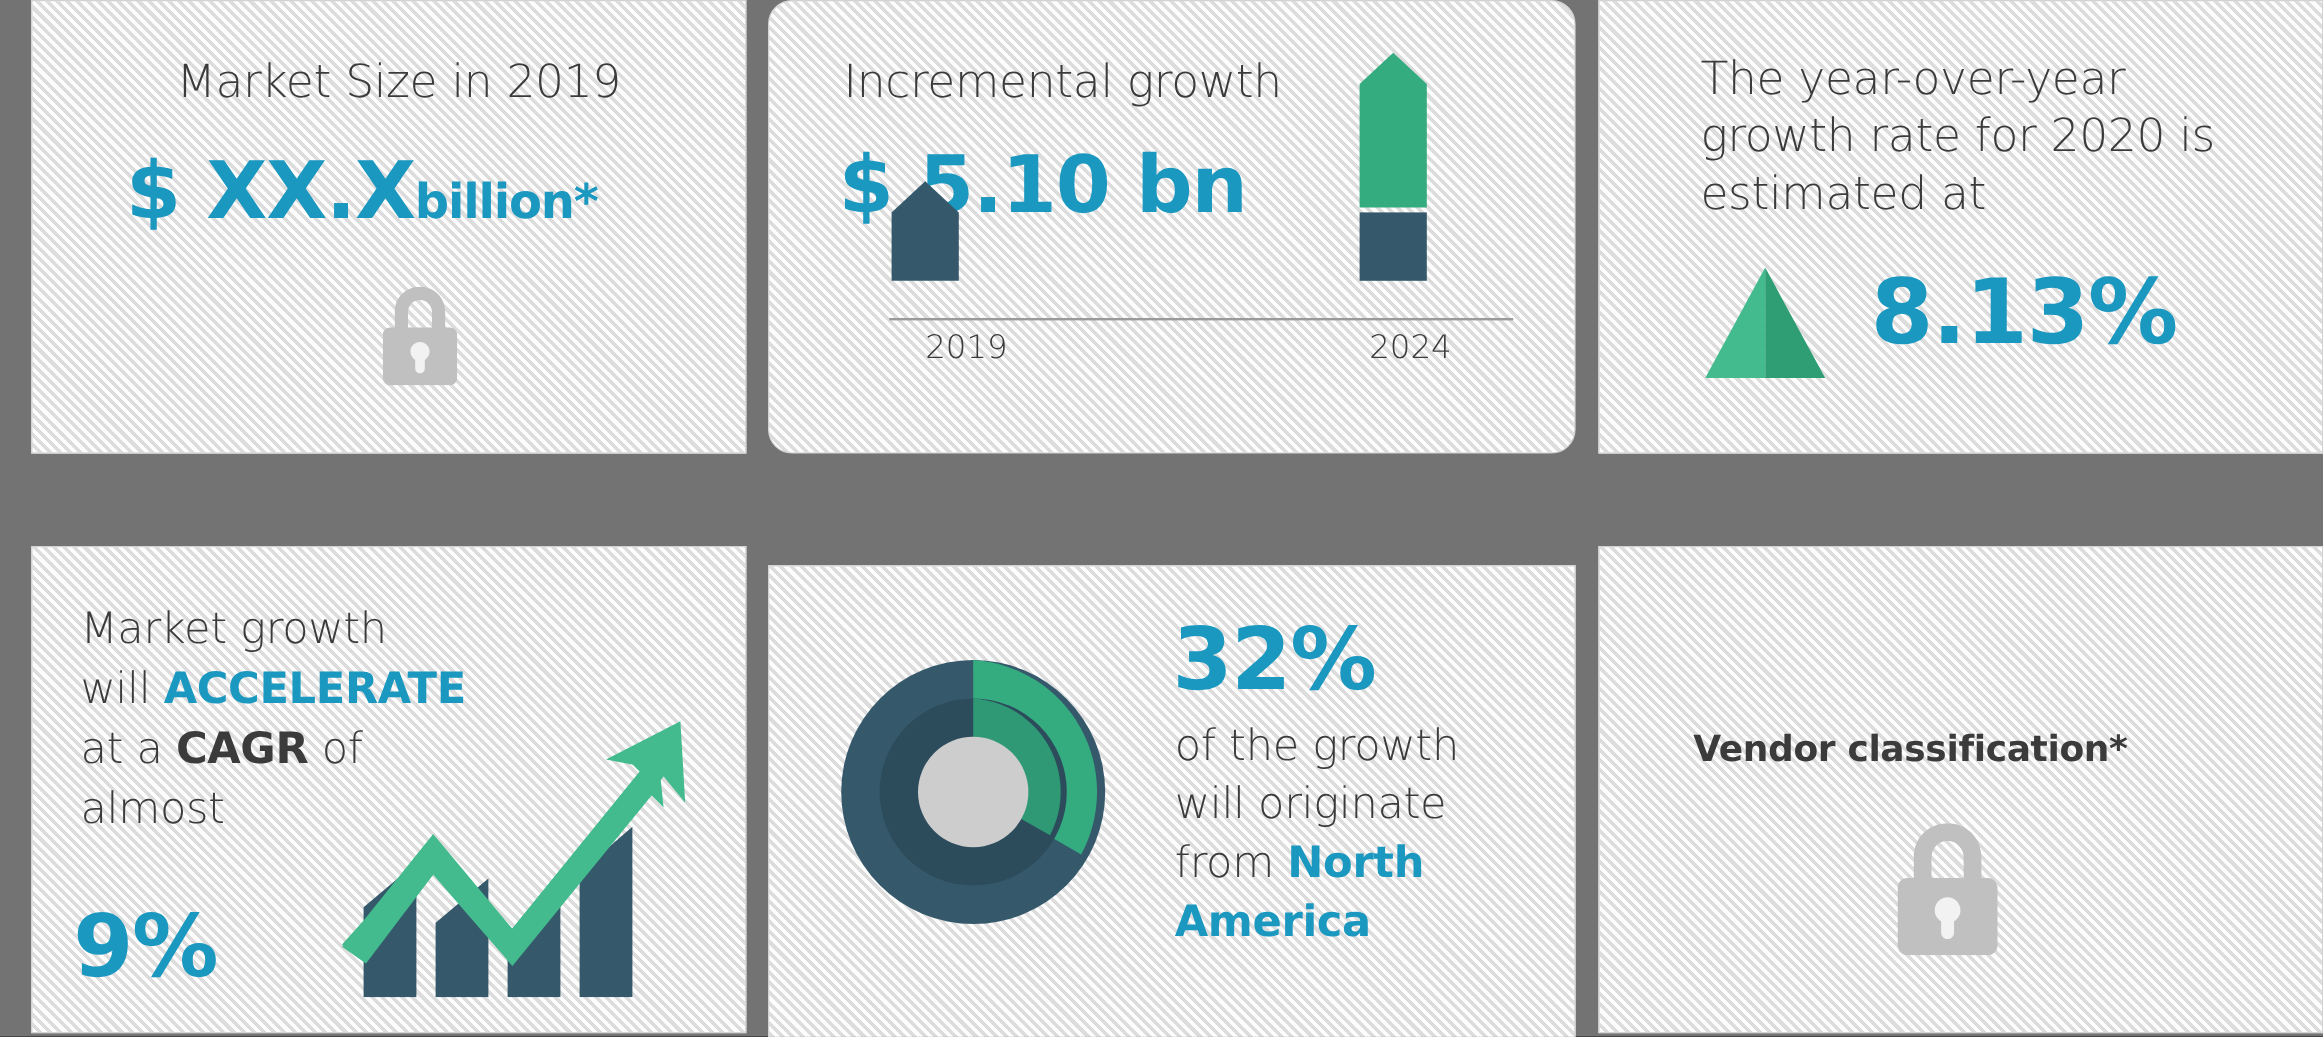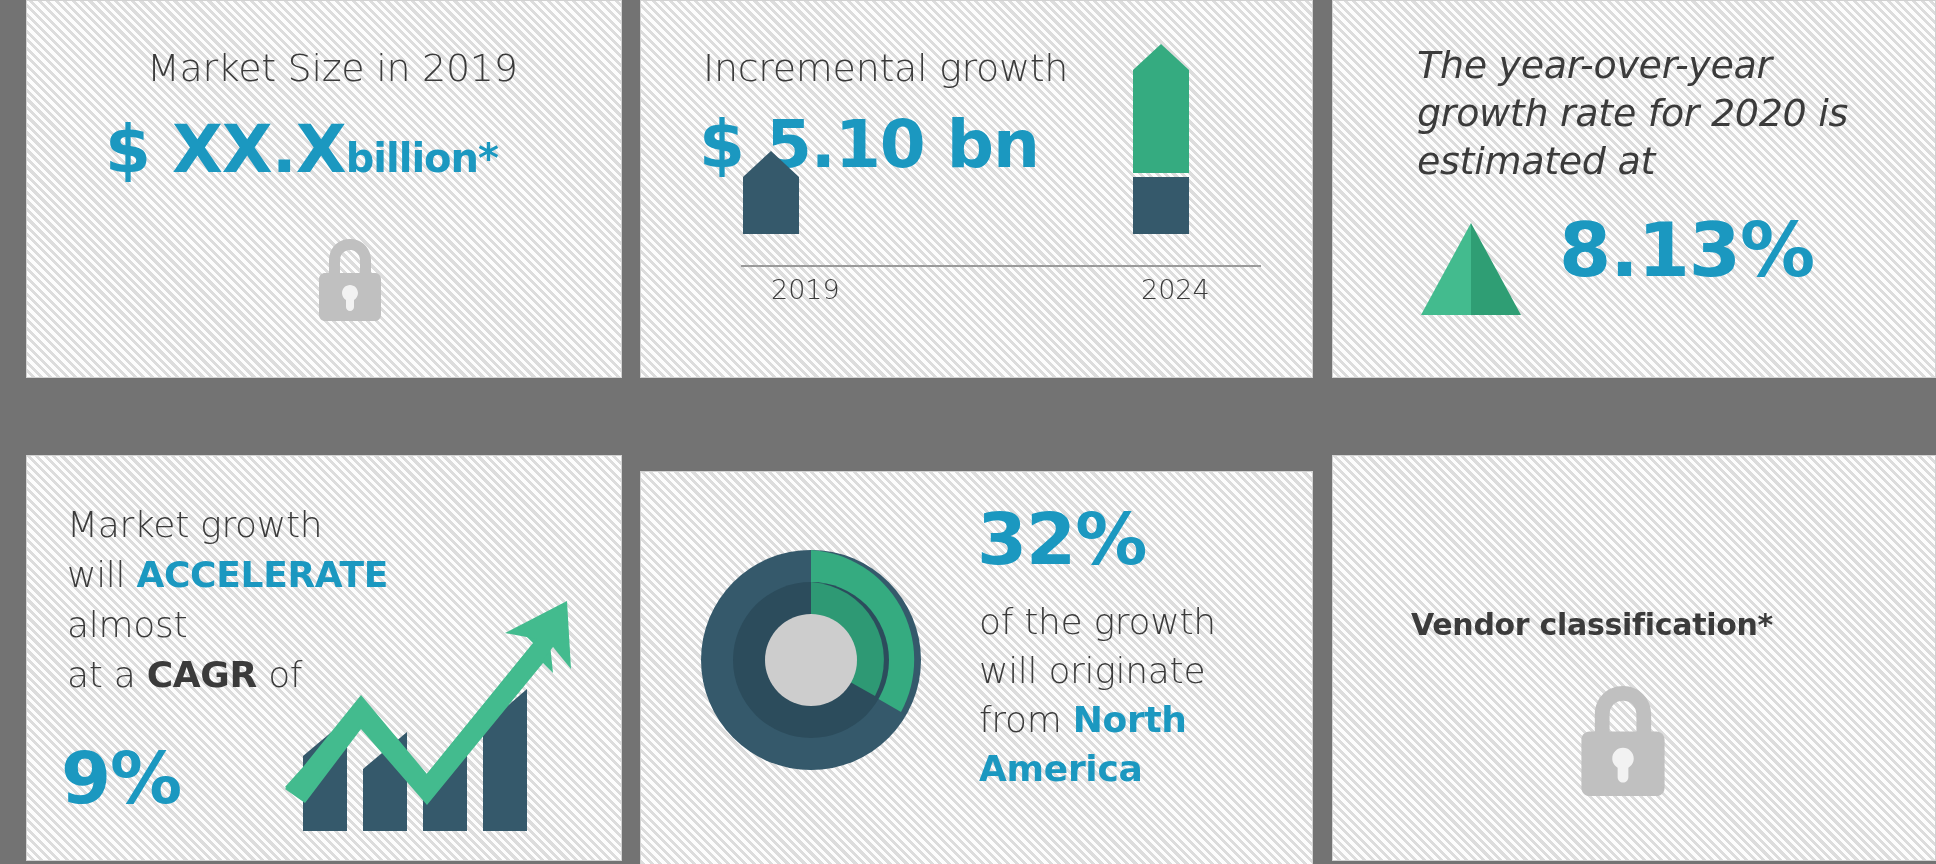--- a/index.html
+++ b/index.html
@@ -22,39 +22,40 @@
     background-image:
       repeating-linear-gradient(45deg,
         rgba(255,255,255,0.85) 0px, rgba(255,255,255,0.85) 3px,
         rgba(213,213,213,0.75) 3px, rgba(213,213,213,0.75) 6px);
     border:1px solid #d2d2d2;
     overflow:hidden;
   }
 
   
   #p1 { left:26px;   top:0px;   width:596px;  height:378px; }
-  #p2 { left:640px;  top:0px;   width:673px;  height:378px; }
+  #p2 { left:640px;  top:0px;   width:673px;  height:378px;border-radius:20px; }
   #p3 { left:1332px; top:0px;   width:604px;  height:378px; }
   
   #p4 { left:26px;   top:455px; width:596px;  height:406px; }
   #p5 { left:640px;  top:471px; width:673px;  height:406px; }
   #p6 { left:1332px; top:455px; width:604px;  height:406px; }
 
   
   .light-head {
     font-family:"DejaVu Sans", sans-serif;
     font-weight:300;
     color:#3b3b3b;
     letter-spacing:-0.3px;
   }
   .blue-big {
     font-family:"DejaVu Sans", sans-serif;
     font-weight:700;
     color:#1b98c0;
     letter-spacing:-1px;
+    margin-top:10px;
   }
 
   
   #p1 .t1 { position:absolute; left:120px; top:45px; font-size:38px; white-space:nowrap; }
   #p1 .v1 { position:absolute; left:78px;  top:110px; font-size:66px; white-space:nowrap; }
   #p1 .v1 .unit { font-size:40px; }
   #p1 .lockwrap { position:absolute; left:292px; top:238px; }
 
   
   #p2 .t1 { position:absolute; left:62px; top:45px; font-size:38px; white-space:nowrap; }
@@ -67,21 +68,21 @@
   #p2 .barlabel {
     position:absolute; bottom:34px; font-family:"DejaVu Sans", sans-serif;
     font-weight:300; font-size:27px; color:#3b3b3b;
   }
   #p2 .lbl2019 { left:90px; }
   #p2 .lbl2024 { left:460px; }
 
   
   #p3 .t1 {
     position:absolute; left:84px; top:40px; width:470px;
-    font-size:38px; line-height:48px;font-style:italic;
+    font-size:38px; line-height:48px;
   }
   #p3 .tri  { position:absolute; left:88px; top:222px; }
   #p3 .v1   { position:absolute; left:226px; top:205px; font-size:75px; white-space:nowrap; }
 
   
   #p4 .t1 {
     position:absolute; left:40px; top:44px; width:340px;
     font-size:36px; line-height:50px;
   }
   #p4 .t1 b { font-weight:700; }
@@ -152,22 +153,22 @@
         <path d="M50 0 L0 92 L50 92 Z" fill="#43bb8e"></path>
       </svg>
     </div>
     <div class="blue-big v1">8.13%</div>
   </div>
 
   <div class="panel" id="p4">
     <div class="light-head t1">
       <div>Market growth</div>
       <div><span>will </span><span class="hl">ACCELERATE</span></div>
+      <div><span>at a </span><b>CAGR</b><span> of</span></div>
       <div>almost</div>
-      <div><span>at a </span><b>CAGR</b><span> of</span></div>
     </div>
 
     <div class="growth">
       <svg width="300" height="240" viewBox="0 0 300 240">
 
         <path d="M18 240 L18 165 L62 128 L62 240 Z" fill="#35596b"></path>
         <path d="M78 240 L78 178 L122 141 L122 240 Z" fill="#35596b"></path>
         <path d="M138 240 L138 190 L182 150 L182 240 Z" fill="#35596b"></path>
         <path d="M198 240 L198 136 L242 98 L242 240 Z" fill="#35596b"></path>
 

